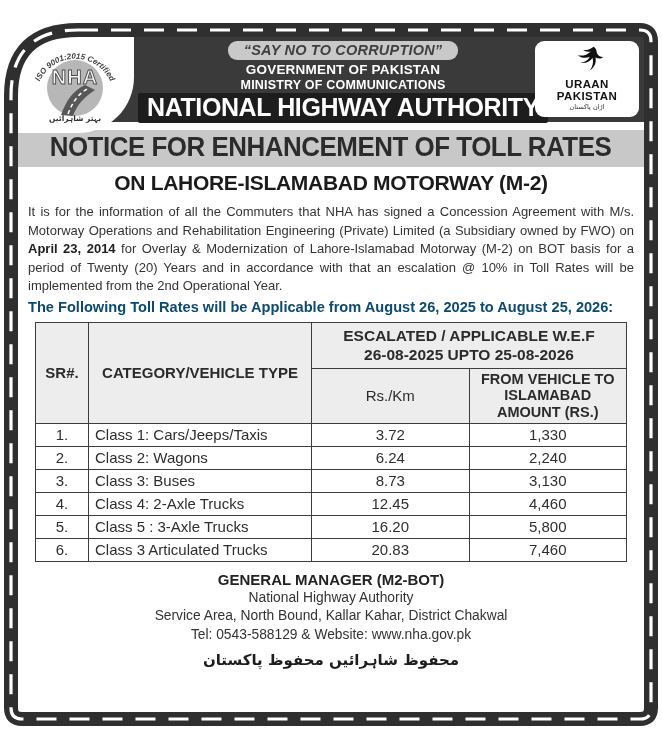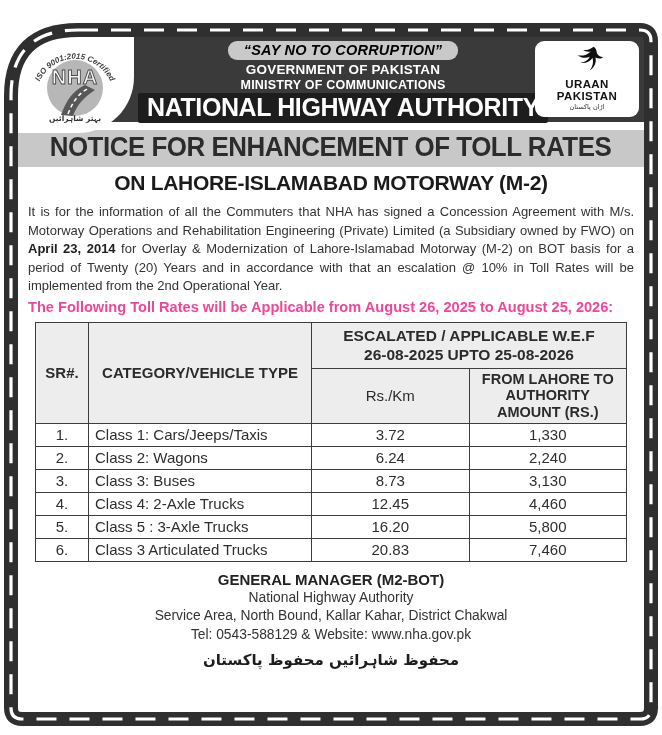--- a/index.html
+++ b/index.html
@@ -14,21 +14,21 @@
   
   .masthead{position:relative;height:85px;background:#3a3a3a;border-top-left-radius:62px 40px;}
   .nha-blob{
     position:absolute;left:-2px;top:-8px;width:118px;height:104px;background:#ffffff;
     border-radius:46px 4px 56px 0;z-index:2;text-align:center;
   }
   .nha-blob svg{margin-top:2px;}
   .nha-tagline{font-size:7.5px;font-weight:bold;color:#2e2e2e;margin-top:-13px;font-family:"DejaVu Sans",sans-serif;}
   .mast-center{position:absolute;left:118px;right:94px;top:0;bottom:0;text-align:center;color:#fff;}
   .pill{
-    display:inline-block;background:#c9c9c9;color:#000000;border-radius:9px;
+    display:inline-block;background:#c9c9c9;color:#404040;border-radius:9px;
     padding:1px 16px 2px;margin-top:4px;
     font-size:14.5px;font-weight:bold;font-style:italic;letter-spacing:.2px;
   }
   .gov-line{font-size:13.5px;font-weight:bold;letter-spacing:.2px;margin-top:2px;line-height:1.15;}
   .ministry-line{font-size:12.5px;font-weight:bold;letter-spacing:.2px;line-height:1.15;}
   .authority-line{
     display:block;margin:1px 2px 0;background:#1d1d1d;border-radius:2px;
     font-size:25px;font-weight:bold;letter-spacing:-.4px;line-height:1.05;padding:1px 0 3px;
     color:#fdfdfd;
   }
@@ -50,21 +50,21 @@
     text-align:center;font-size:21px;font-weight:bold;color:#1b1b1b;
     letter-spacing:-.3px;margin:4px 0 2px;
   }
 
   
   .body-par{
     margin:8px 10px 0;font-size:13px;line-height:1.43;color:#333;
     text-align:justify;
   }
   .body-par b{color:#1e1e1e;}
-  .applicable{margin:3px 10px 0;font-size:14.6px;font-weight:bold;color:#ec4899;}
+  .applicable{margin:3px 10px 0;font-size:14.6px;font-weight:bold;color:#0c4a6e;}
 
   
   table.toll{border-collapse:collapse;margin:7px auto 0;width:592px;table-layout:fixed;}
   .toll th,.toll td{border:1.7px solid #3d3d3d;}
   .toll thead th{background:#ededed;color:#2b2b2b;}
   .th-sr{width:50px;font-size:15px;}
   .th-cat{width:220px;font-size:15px;}
   .th-rate{width:66px;font-size:15px;font-weight:normal;}
   .th-amount{width:256px;font-size:14.5px;white-space:pre-line;line-height:1.15;padding:2px 4px;}
   .th-group{font-size:15.5px;white-space:pre-line;line-height:1.25;padding:3px 4px;}
@@ -136,21 +136,21 @@
   <table class="toll">
     <thead>
       <tr>
         <th class="th-sr" rowspan="2">SR#.</th>
         <th class="th-cat" rowspan="2">CATEGORY/VEHICLE TYPE</th>
         <th class="th-group" colspan="2">ESCALATED / APPLICABLE W.E.F
 26-08-2025 UPTO 25-08-2026</th>
       </tr>
       <tr>
         <th class="th-rate">Rs./Km</th>
-        <th class="th-amount">FROM LAHORE TO AUTHORITY
+        <th class="th-amount">FROM VEHICLE TO ISLAMABAD
 AMOUNT (RS.)</th>
       </tr>
     </thead>
     <tbody>
       <tr>
         <td class="td-sr">1.</td>
         <td class="td-cat">Class 1: Cars/Jeeps/Taxis</td>
         <td class="td-rate">3.72</td>
         <td class="td-amount">1,330</td>
       </tr>

